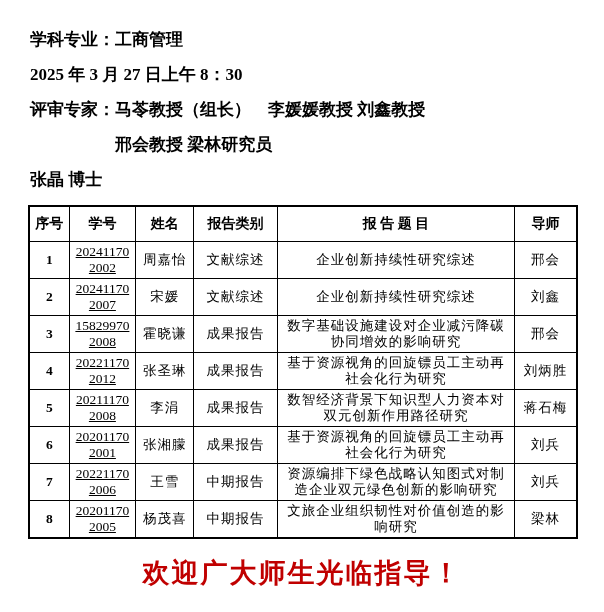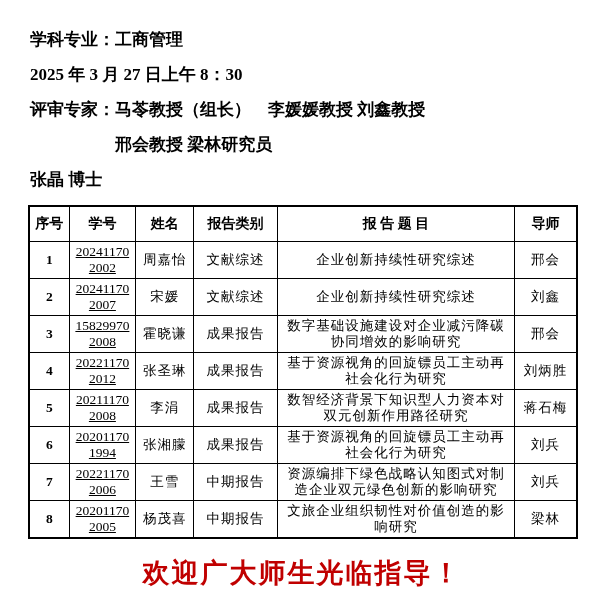--- a/index.html
+++ b/index.html
@@ -144,21 +144,21 @@
       <tr>
         <td class="c-no">5</td>
         <td class="c-sid"><span>20211170</span><br><span>2008</span></td>
         <td class="c-name">李涓</td>
         <td class="c-type">成果报告</td>
         <td class="c-title">数智经济背景下知识型人力资本对双元创新作用路径研究</td>
         <td class="c-adv">蒋石梅</td>
       </tr>
       <tr>
         <td class="c-no">6</td>
-        <td class="c-sid"><span>20201170</span><br><span>1994</span></td>
+        <td class="c-sid"><span>20201170</span><br><span>2001</span></td>
         <td class="c-name">张湘朦</td>
         <td class="c-type">成果报告</td>
         <td class="c-title">基于资源视角的回旋镖员工主动再社会化行为研究</td>
         <td class="c-adv">刘兵</td>
       </tr>
       <tr>
         <td class="c-no">7</td>
         <td class="c-sid"><span>20221170</span><br><span>2006</span></td>
         <td class="c-name">王雪</td>
         <td class="c-type">中期报告</td>

